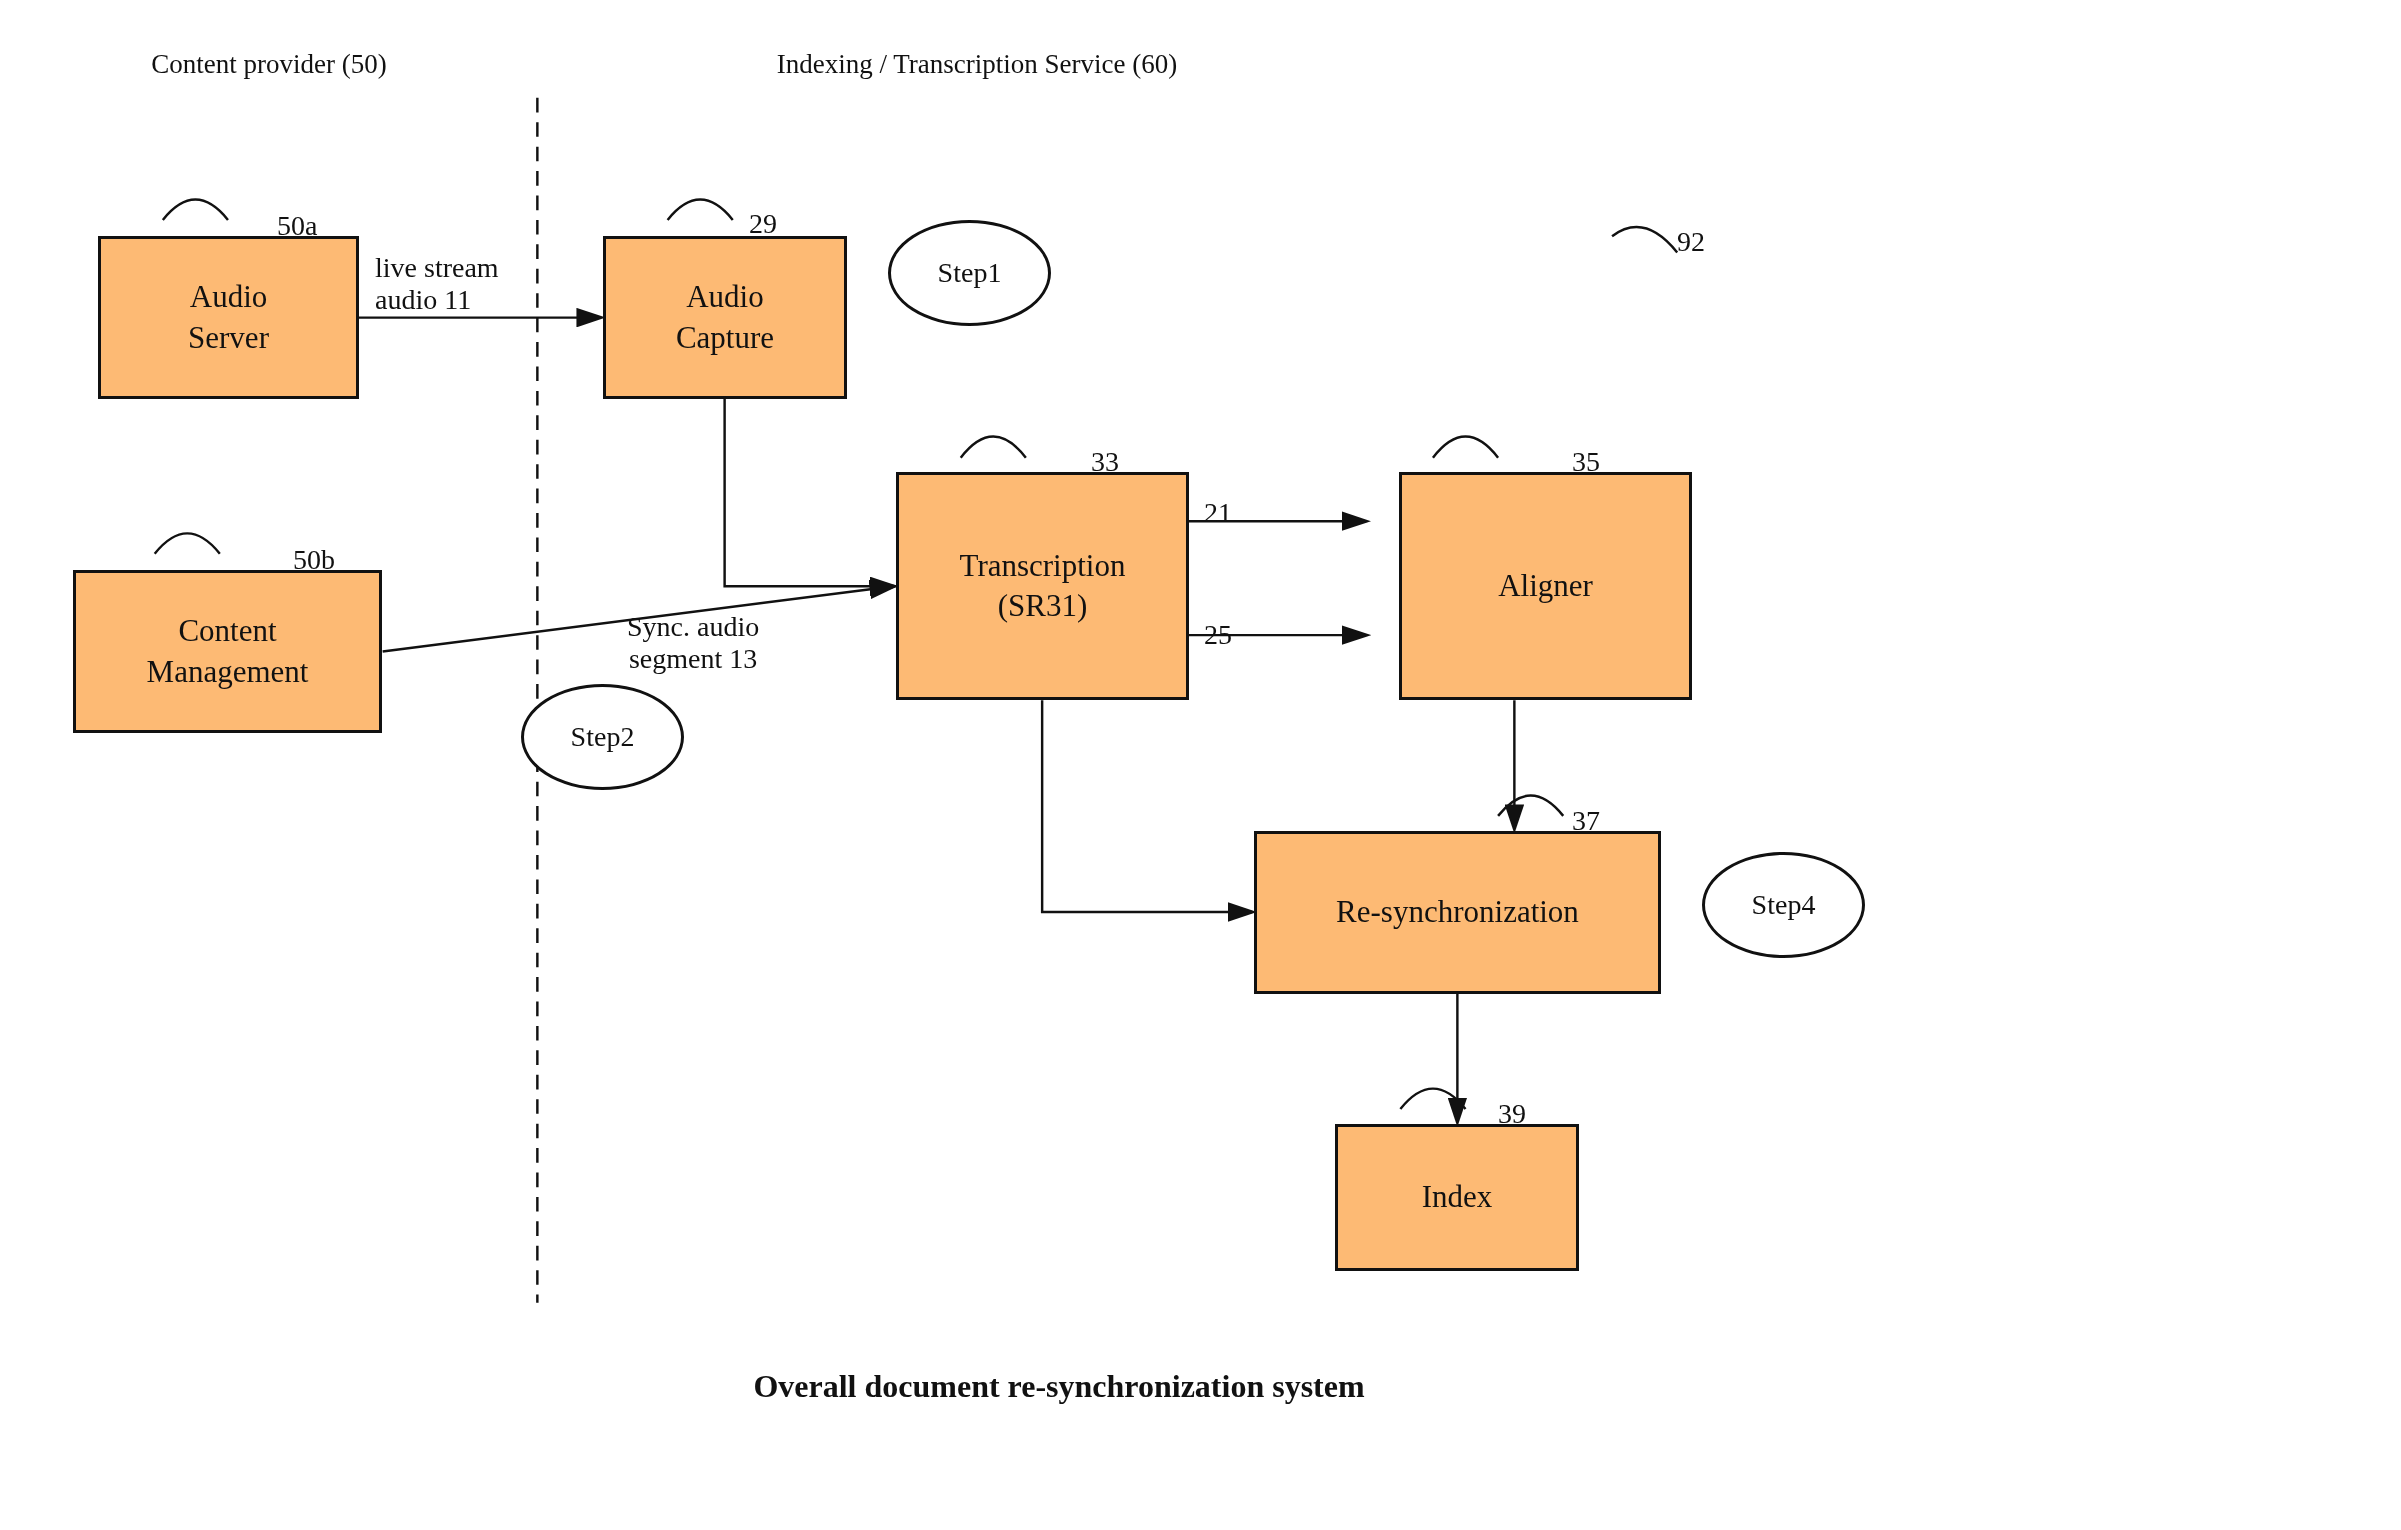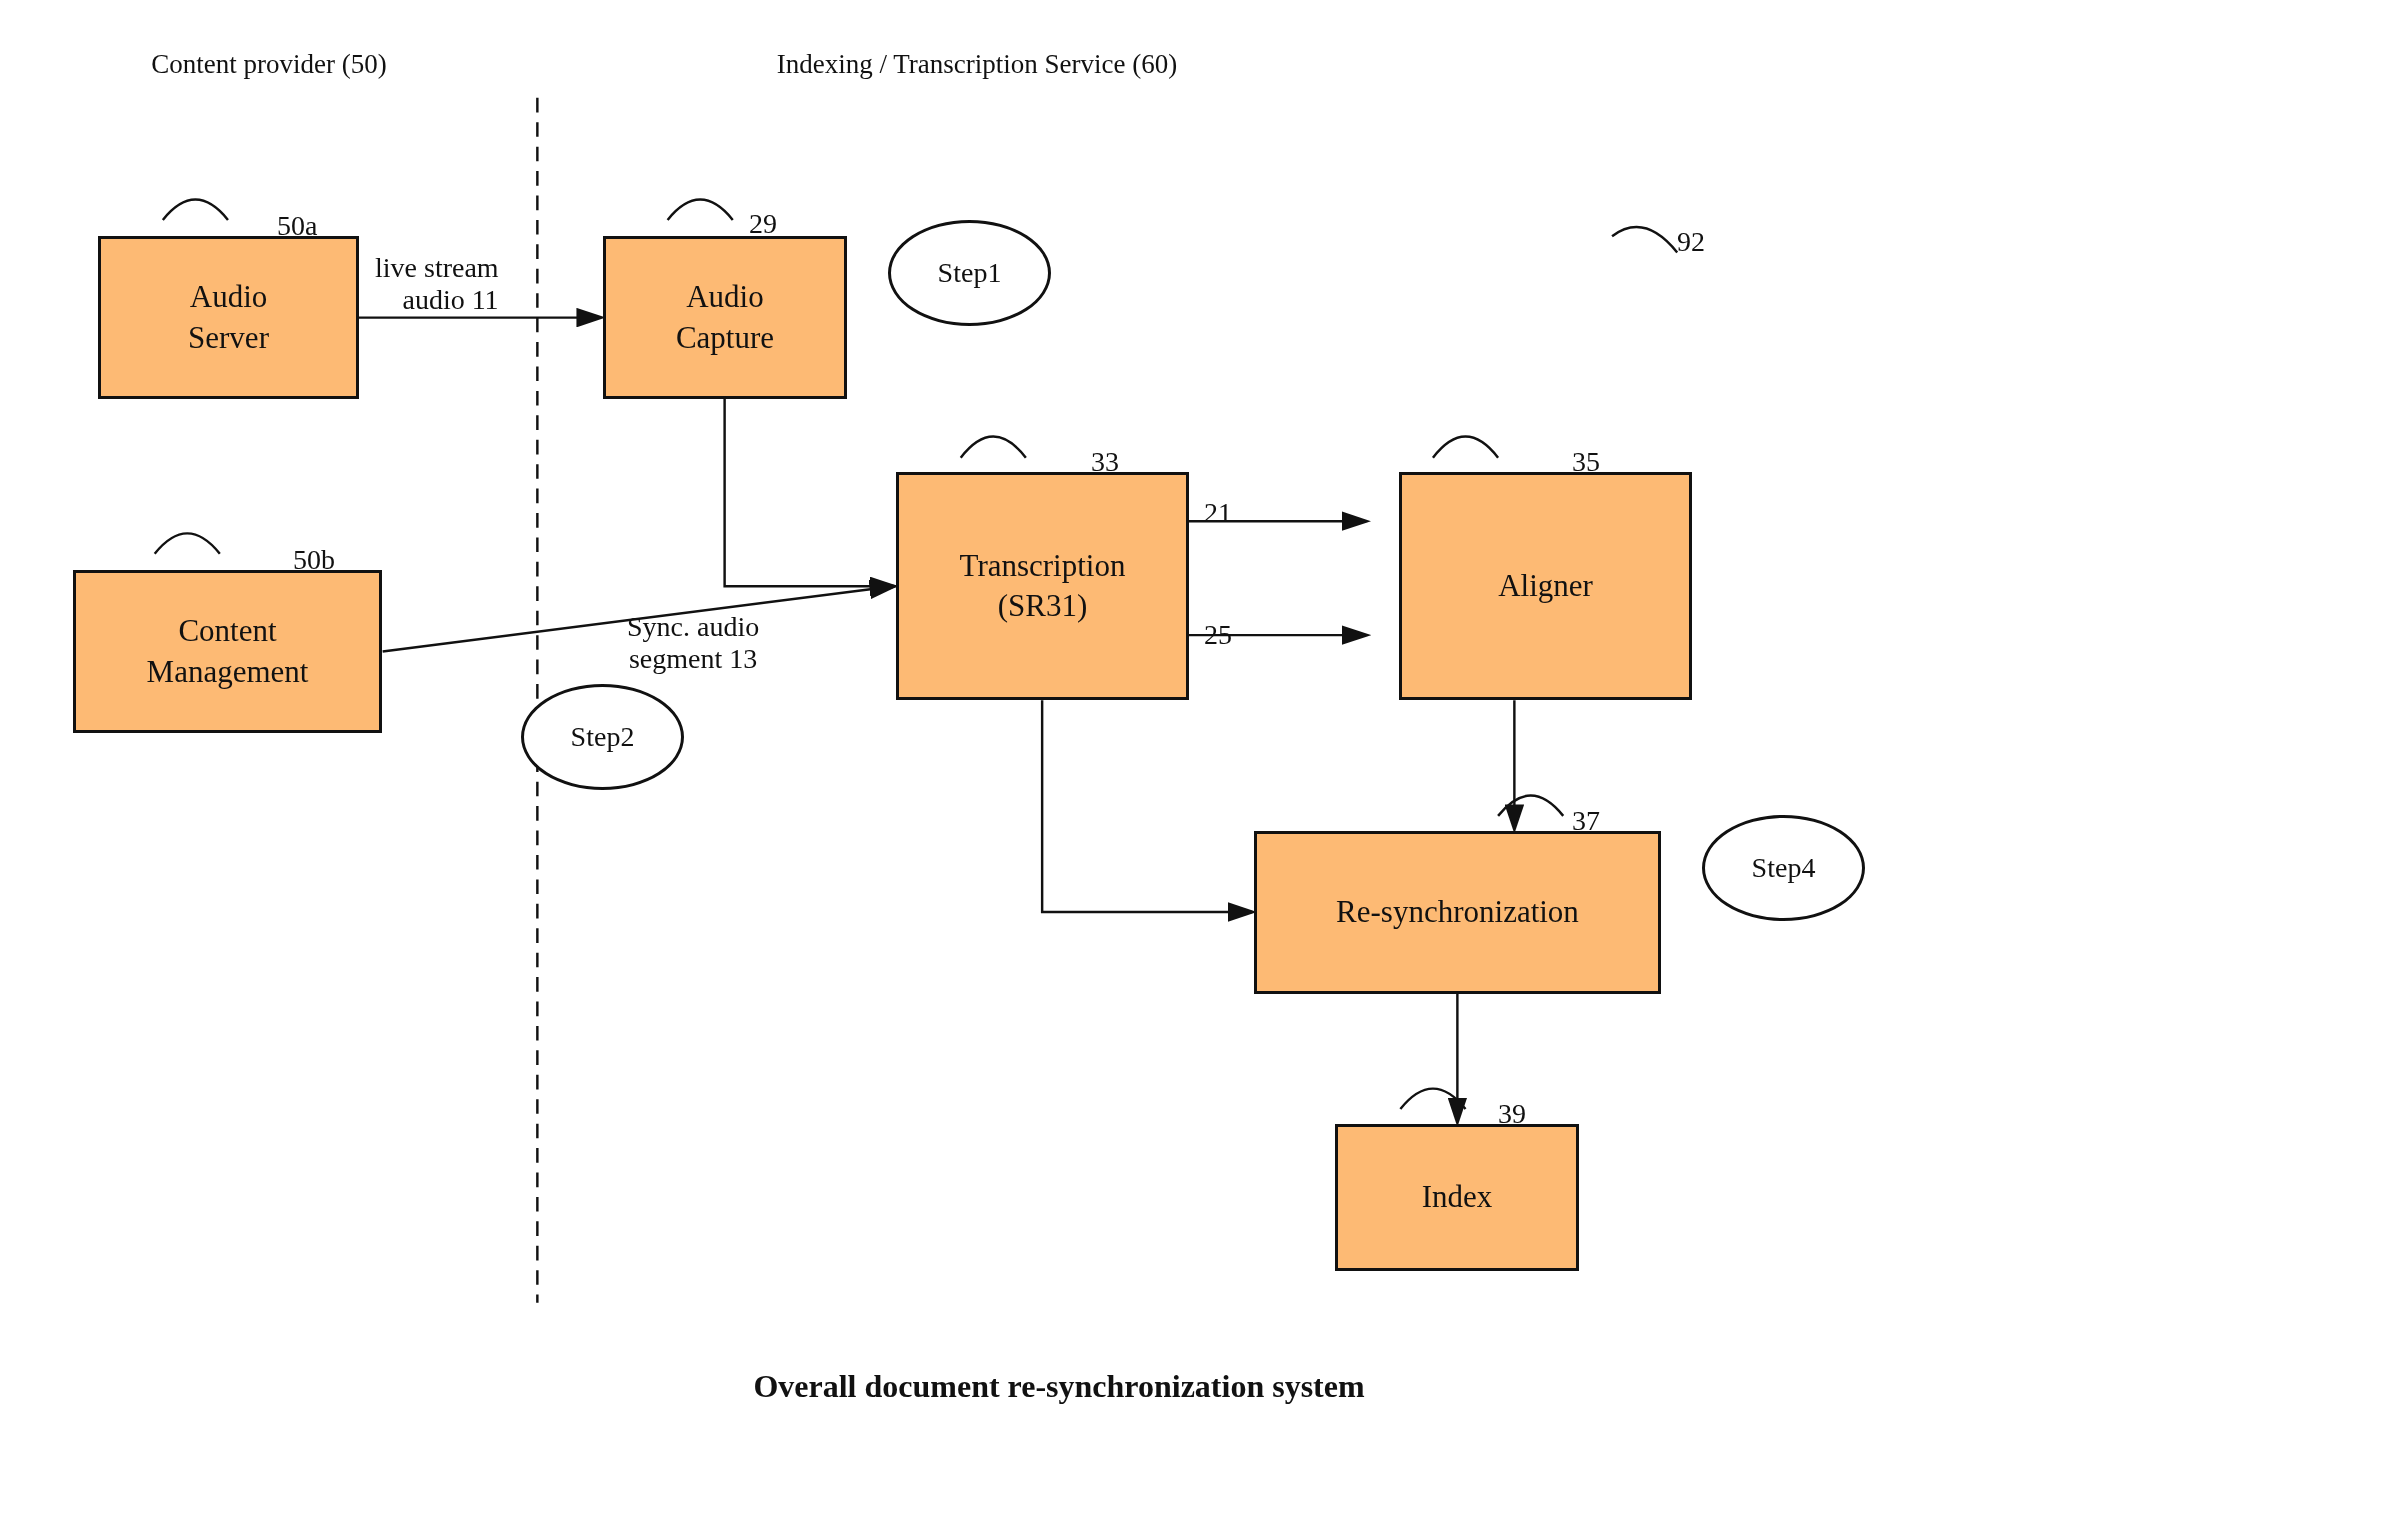--- a/index.html
+++ b/index.html
@@ -167,25 +167,25 @@
 
   <div class="ellipse" style="left:888px; top:220px; width:163px; height:106px;">
     <span>Step1</span>
   </div>
 
   <div class="ellipse" style="left:521px; top:684px; width:163px; height:106px;">
     <span>Step2</span>
   </div>
 
 
-  <div class="ellipse" style="left:1702px; top:815px; width:163px; height:106px;">
+  <div class="ellipse" style="left:1702px; top:852px; width:163px; height:106px;">
     <span>Step4</span>
   </div>
 
-  <div class="label-text" style="left:375px; top:252px; font-size:28px; text-align:right;">
+  <div class="label-text" style="left:375px; top:252px; font-size:28px; text-align:left;">
     <span style="white-space:pre-line;">live stream
 audio 11</span>
   </div>
 
   <div class="label-text" style="left:627px; top:611px; font-size:28px; text-align:center;">
     <span style="white-space:pre-line;">Sync. audio
 segment 13</span>
   </div>
 
   <div class="ref-num" style="left:1204px; top:497px;">21</div>

